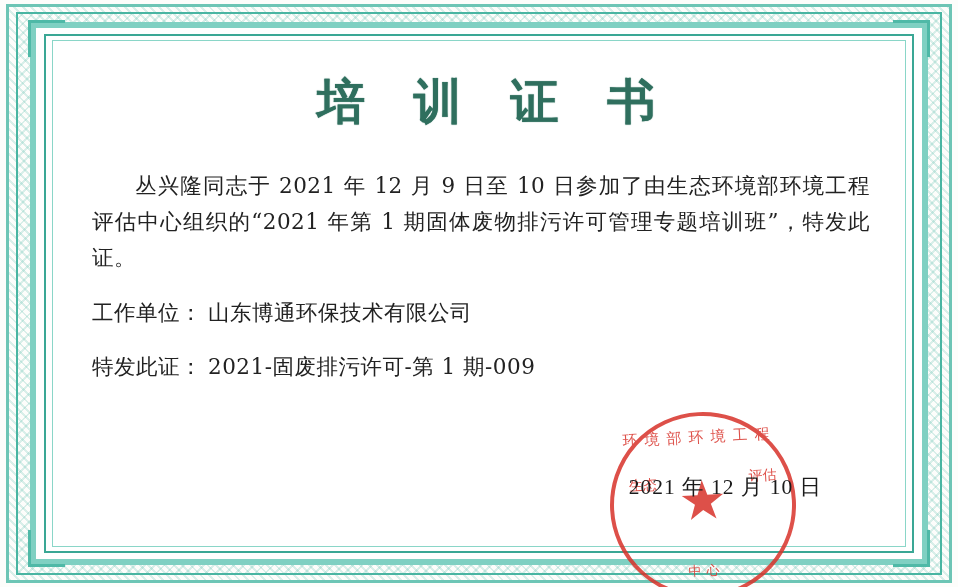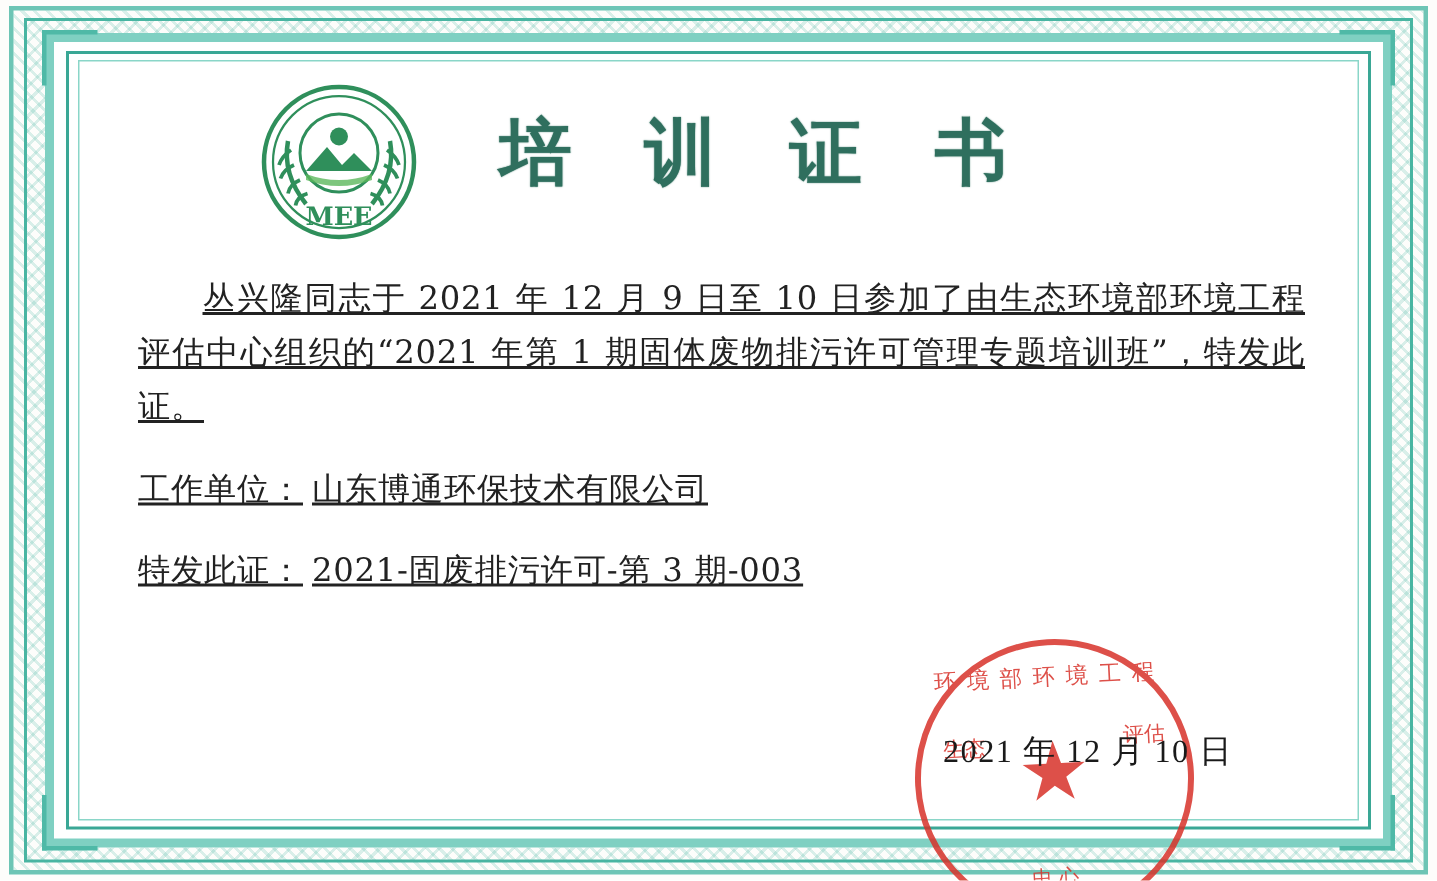--- a/index.html
+++ b/index.html
@@ -117,36 +117,34 @@
   }
   .logo-acee {
     position: absolute;
     right: 50px;
     top: 10px;
     width: 108px;
     height: 100px;
   }
   .cert-title {
     position: absolute;
-    left: 271px;
+    left: 255px;
     top: 22px;
     font-size: 48px;
     letter-spacing: 16px;
     color: #2f6f5e;
     font-weight: bold;
     font-family: "DejaVu Serif", serif;
     text-shadow: 0 0 1px #2f6f5e;
   }
 
   
   .body-block {
-    margin-top: 14px;
     padding: 0 26px 0 30px;
     color: #222;
-    text-decoration: underline;
   }
   .para {
     font-size: 21.5px;
     line-height: 36px;
     letter-spacing: 0.5px;
     text-align: justify;
     text-indent: 2em;
     font-family: "DejaVu Serif", serif;
   }
   .field {
@@ -244,52 +242,34 @@
 
   <div class="corner tl"></div>
   <div class="corner tr"></div>
   <div class="corner bl"></div>
   <div class="corner br"></div>
 
   <div class="content">
 
     <div class="header-row">
 
-      <div class="logo-mee">
-        <svg viewBox="0 0 108 108" width="108" height="108" aria-hidden="true">
-          <circle cx="54" cy="54" r="50" fill="none" stroke="#2f8f5b" stroke-width="3"></circle>
-          <circle cx="54" cy="54" r="44" fill="none" stroke="#2f8f5b" stroke-width="1.5"></circle>
-
-          <path d="M20 40 q-4 22 12 42" fill="none" stroke="#2f8f5b" stroke-width="3"></path>
-          <path d="M22 46 q-6 4 -8 10 M24 56 q-7 3 -9 9 M28 66 q-7 3 -8 9 M33 75 q-7 2 -8 8" fill="none" stroke="#2f8f5b" stroke-width="2.5"></path>
-
-          <path d="M88 40 q4 22 -12 42" fill="none" stroke="#2f8f5b" stroke-width="3"></path>
-          <path d="M86 46 q6 4 8 10 M84 56 q7 3 9 9 M80 66 q7 3 8 9 M75 75 q7 2 8 8" fill="none" stroke="#2f8f5b" stroke-width="2.5"></path>
-
-          <circle cx="54" cy="48" r="26" fill="none" stroke="#2f8f5b" stroke-width="2"></circle>
-          <circle cx="54" cy="37" r="6" fill="#2f8f5b"></circle>
-          <path d="M32 60 L46 44 L56 56 L64 48 L76 60 Z" fill="#2f8f5b"></path>
-          <path d="M32 62 q22 8 44 0 l0 4 q-22 8 -44 0 Z" fill="#5cb85c" opacity="0.8"></path>
-          <text x="54" y="96" text-anchor="middle" font-family="DejaVu Serif, serif" font-size="17" font-weight="bold" fill="#2f8f5b">MEE</text>
-        </svg>
-      </div>
 
       <div class="cert-title">培 训 证 书</div>
 
     </div>
 
     <div class="body-block">
       <div class="para">丛兴隆同志于 2021 年 12 月 9 日至 10 日参加了由生态环境部环境工程评估中心组织的“2021 年第 1 期固体废物排污许可管理专题培训班”，特发此证。</div>
 
       <div class="field">
         <span class="flabel">工作单位：</span><span class="fvalue">山东博通环保技术有限公司</span>
       </div>
 
       <div class="field">
-        <span class="flabel">特发此证：</span><span class="fvalue">2021-固废排污许可-第 3 期-003</span>
+        <span class="flabel">特发此证：</span><span class="fvalue">2021-固废排污许可-第 1 期-009</span>
       </div>
     </div>
 
     <div class="sign-area">
       <div class="seal">
         <div class="seal-text-top">环境部环境工程</div>
         <div class="seal-arc-left">生态</div>
         <div class="seal-arc-right">评估</div>
         <div class="seal-star">★</div>
         <div class="seal-text-bottom">中心</div>

